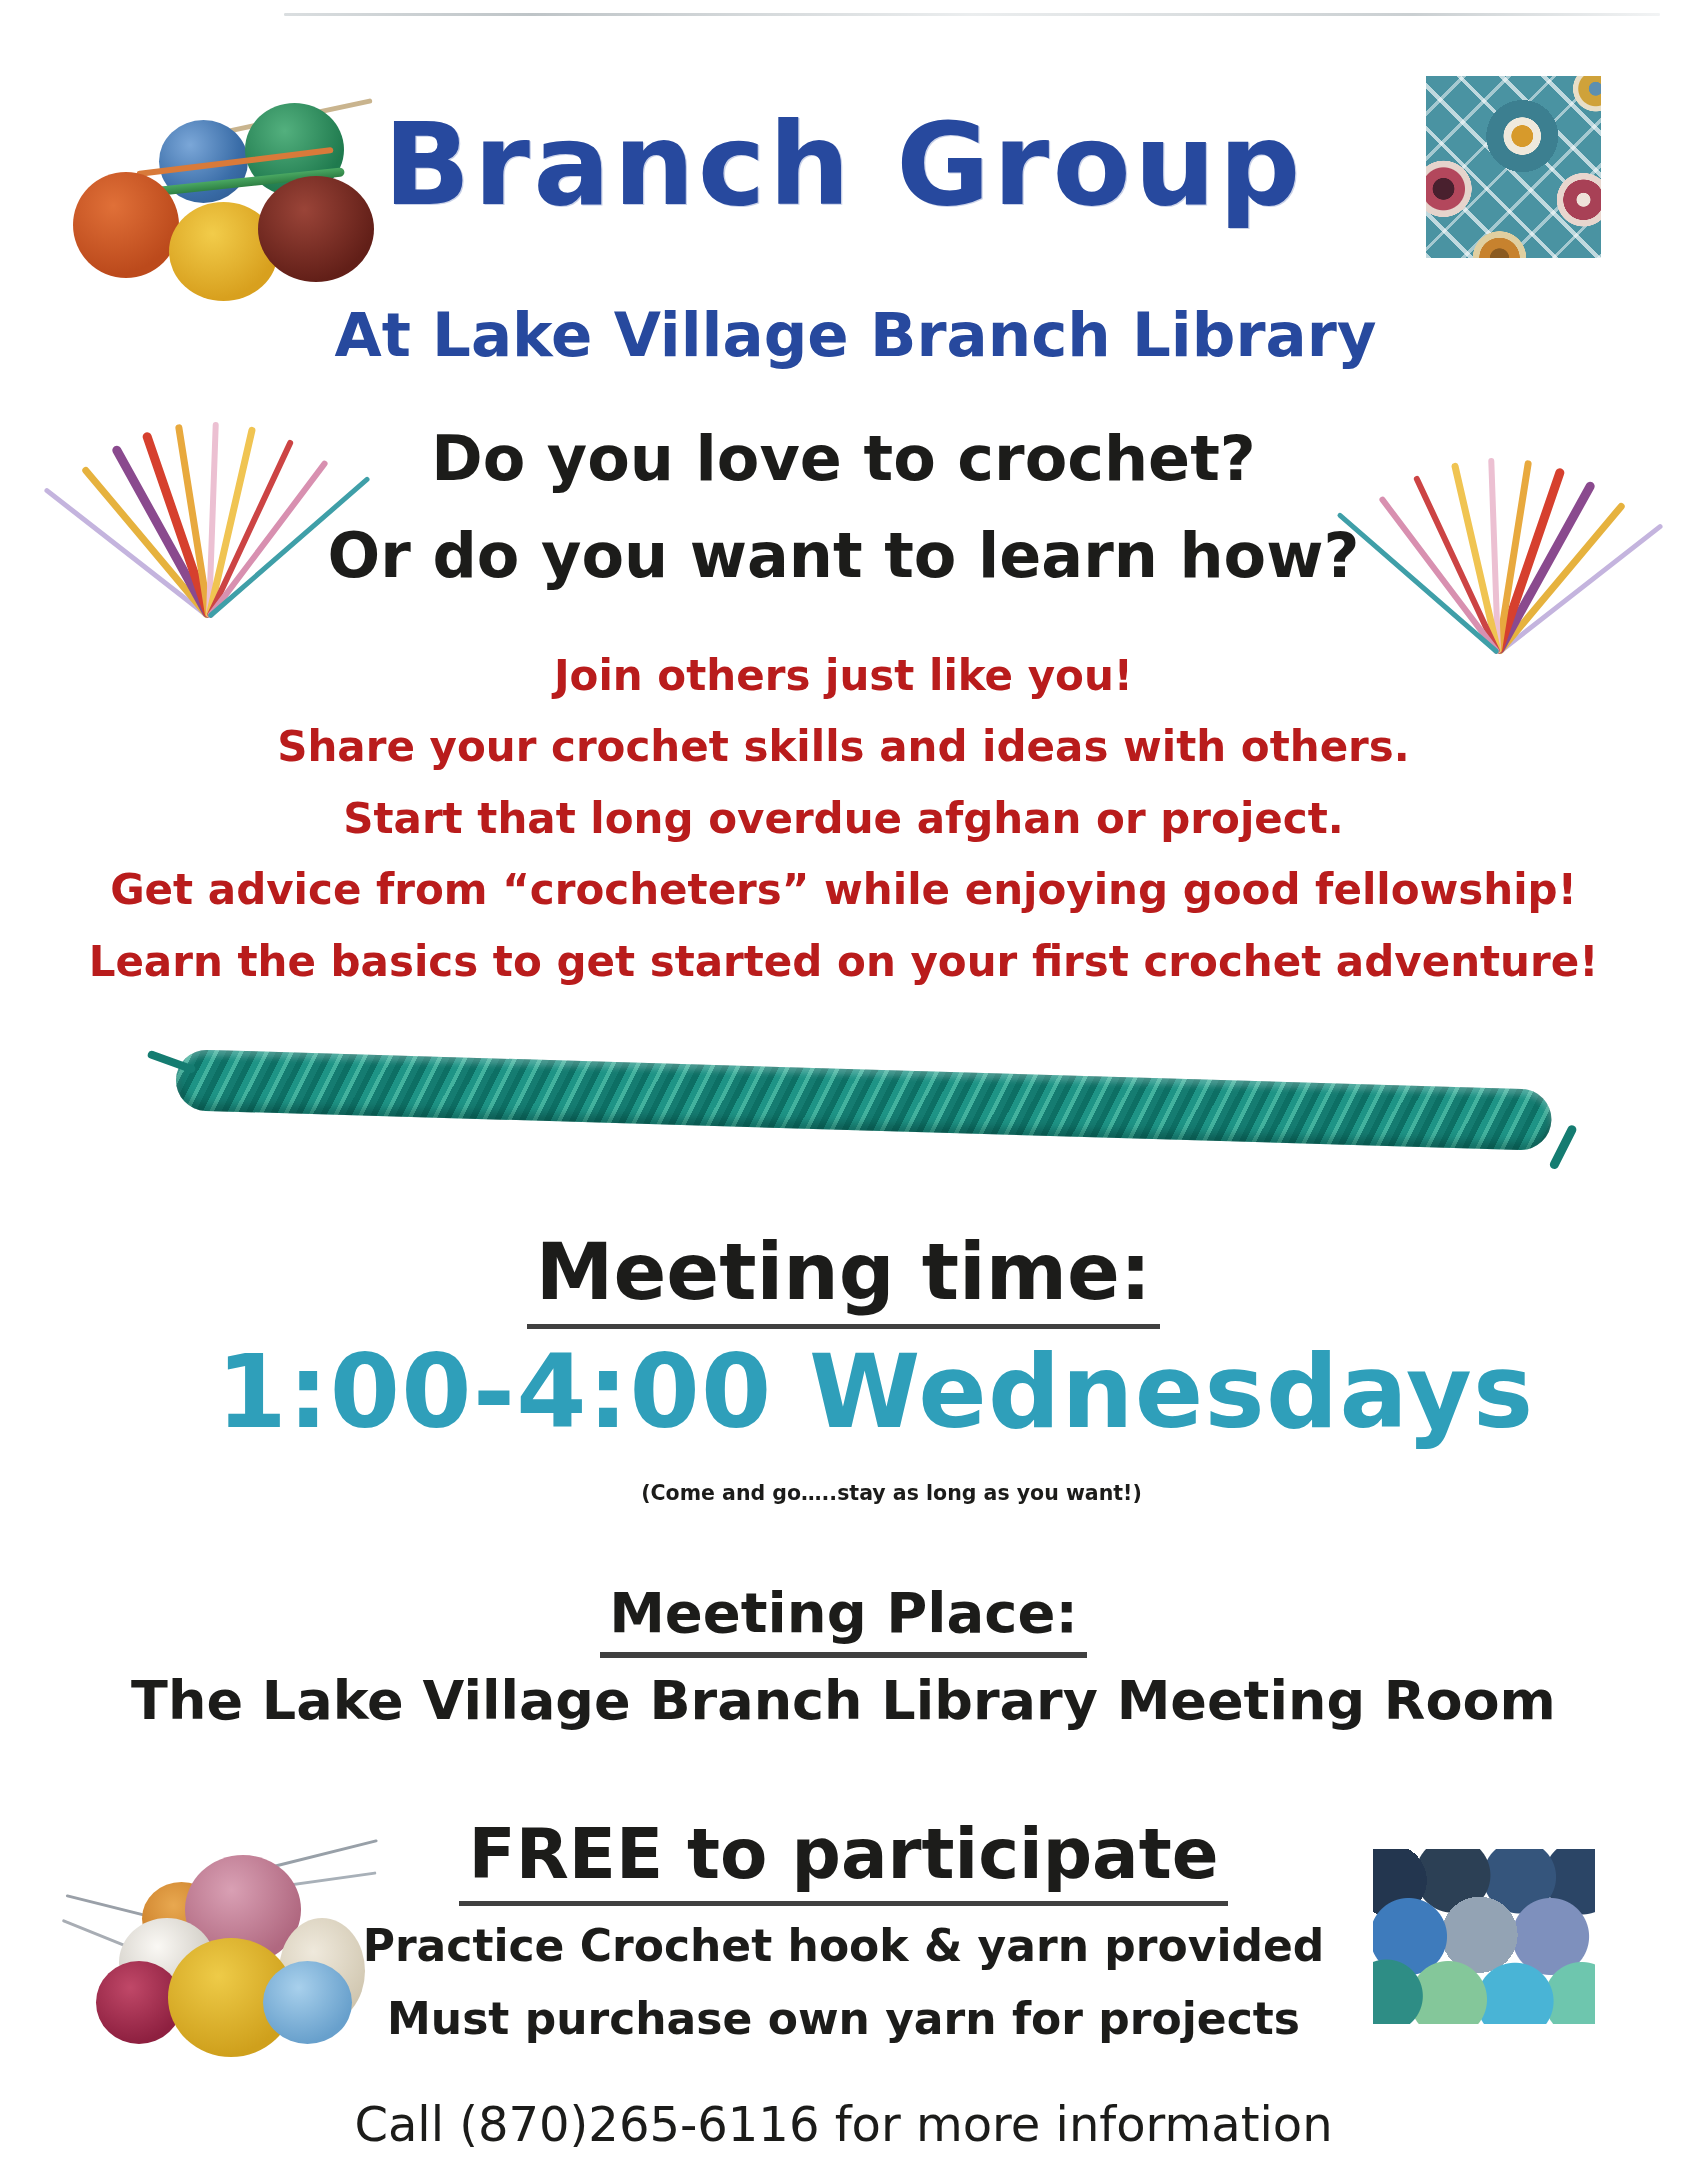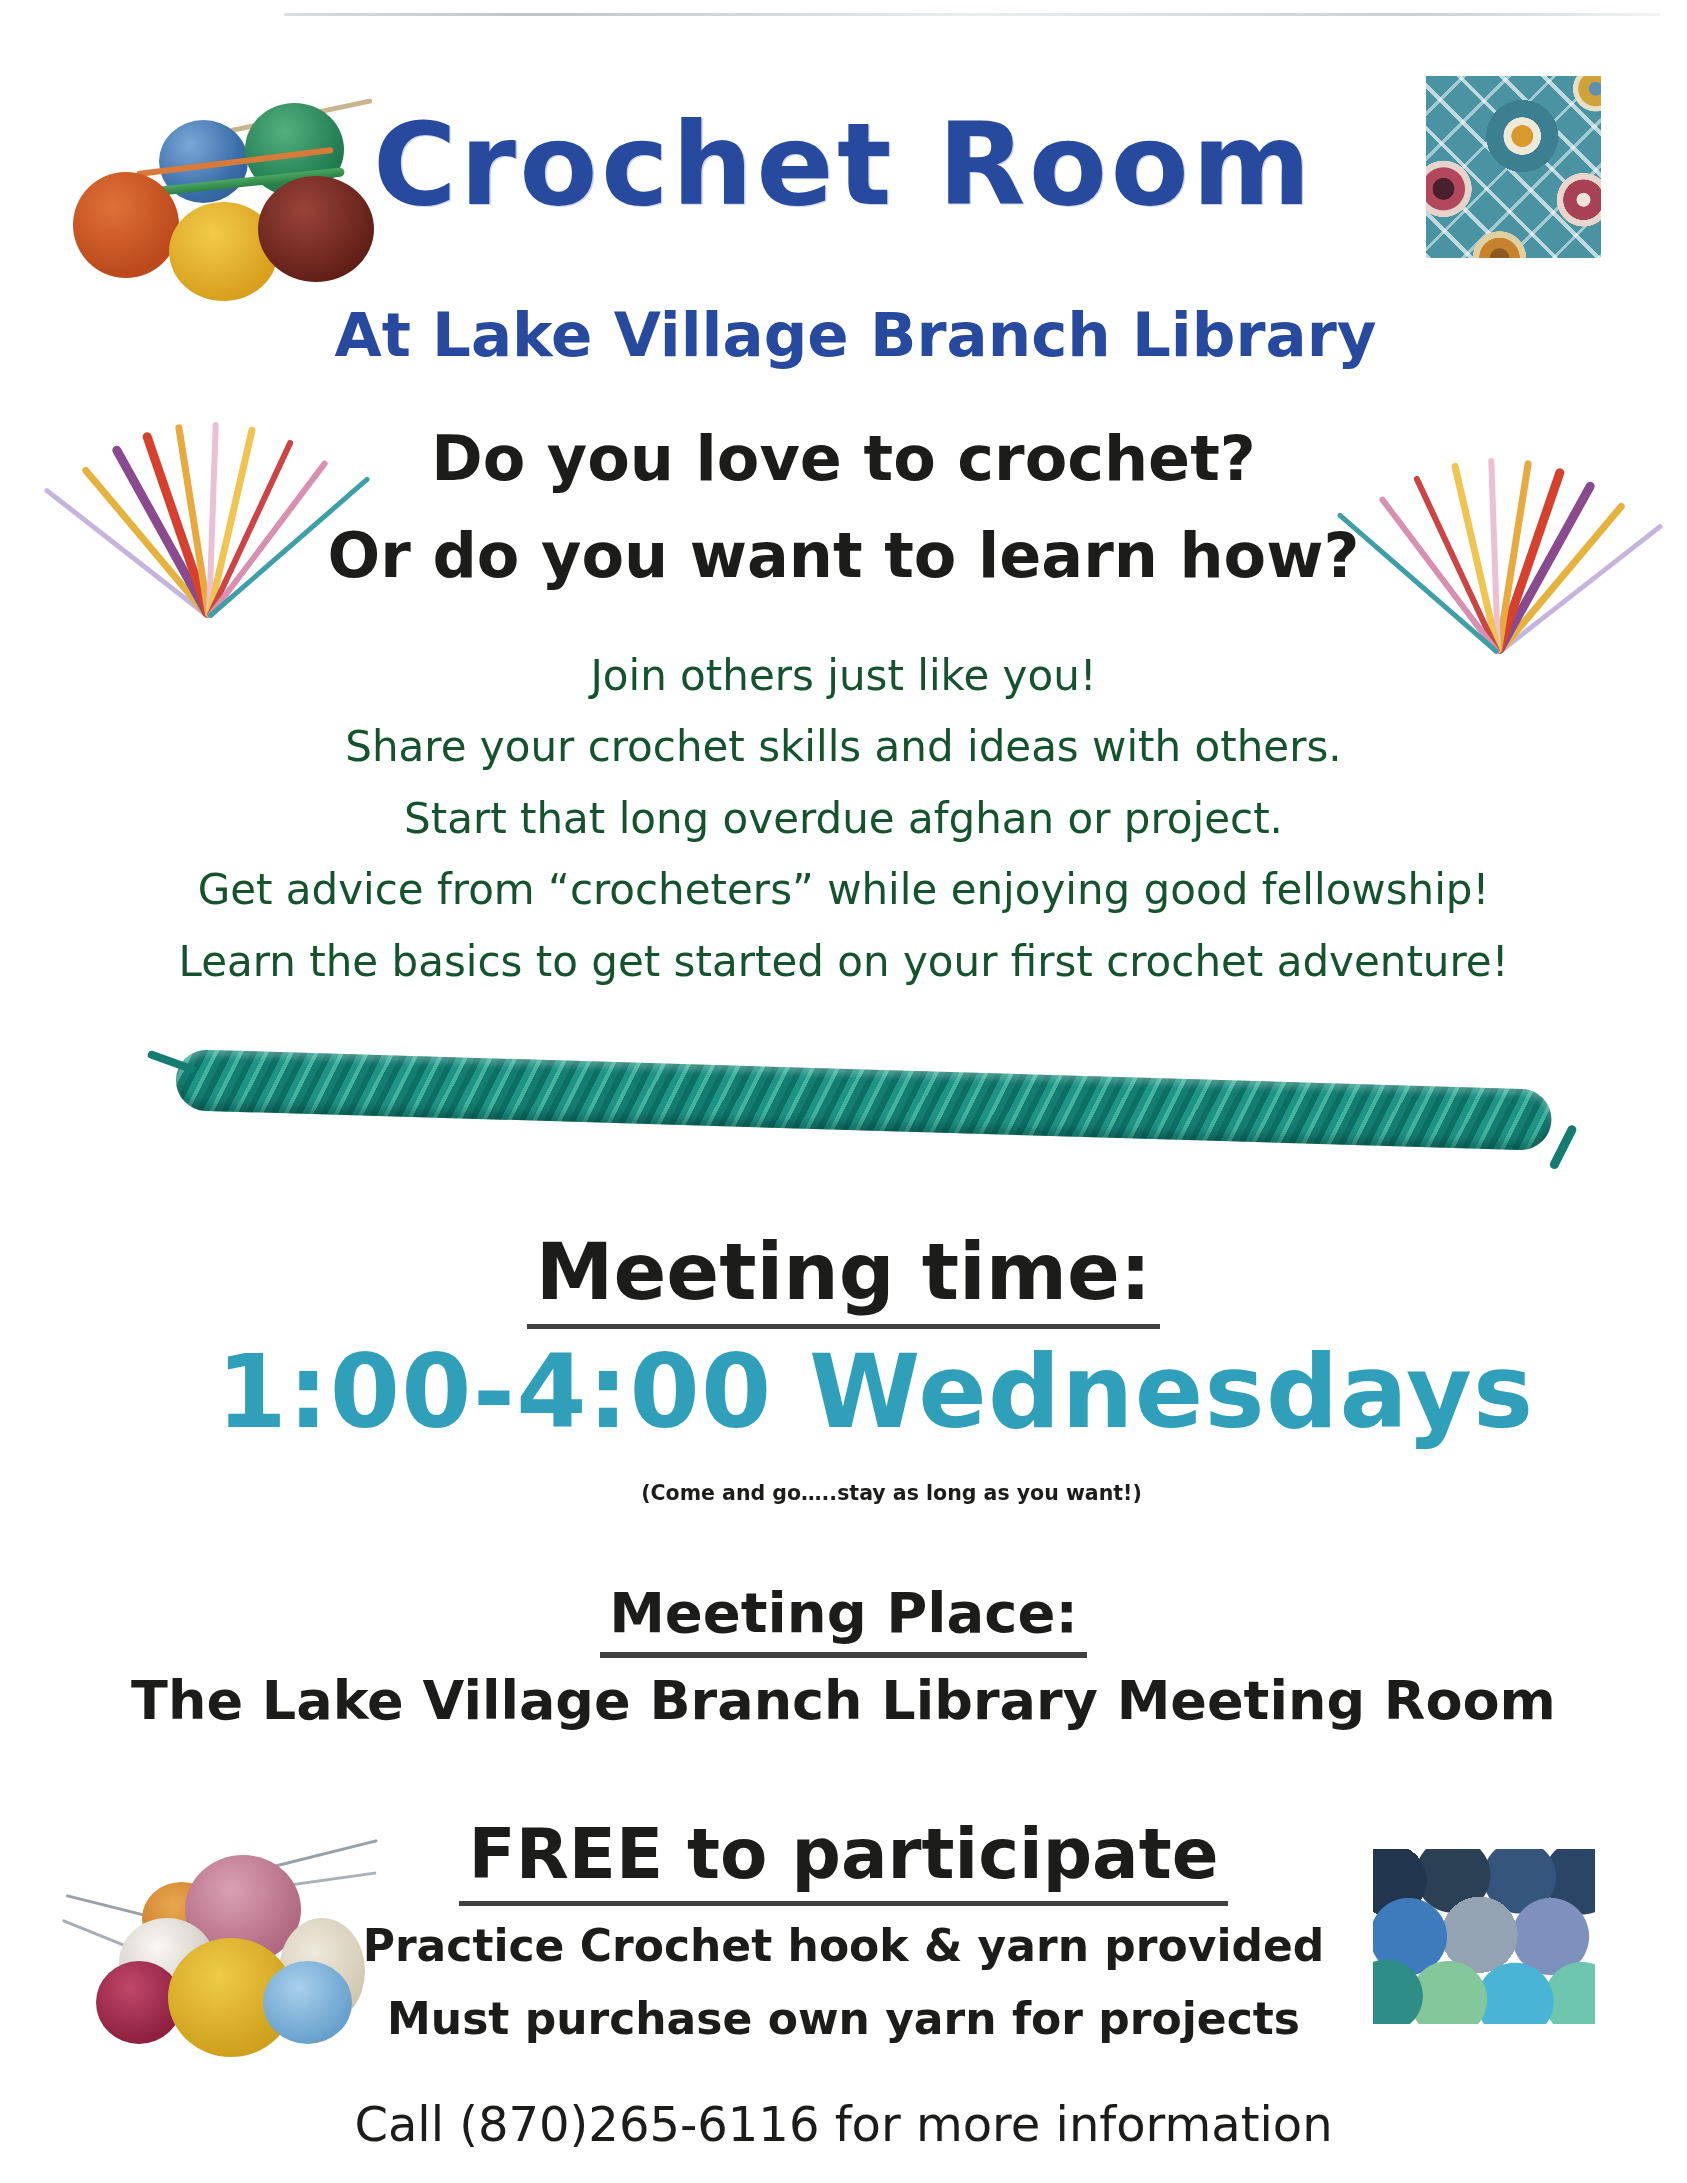--- a/index.html
+++ b/index.html
@@ -16,21 +16,21 @@
       rgba(90,110,120,.12) 50%,rgba(50,70,80,.26) 82%,rgba(90,110,120,.08));border-radius:1.3px;}
 
   .title{top:99px;font-size:114px;line-height:1.15;font-weight:800;letter-spacing:3.3px;
          color:#27499e;text-shadow:1.3px 1.3px 0 rgba(39,73,158,.25);}
   .subtitle{top:299px;font-size:61px;font-weight:700;color:#27499e;margin-left:12px;}
 
   .q1{top:422px;font-size:62px;font-weight:700;}
   .q2{top:519px;font-size:62px;font-weight:700;}
 
   .pitch{position:absolute;left:0;top:640px;width:100%;text-align:center;
-         font-size:42px;font-weight:400;line-height:1.70;color:#14532d;}
+         font-size:42px;font-weight:700;line-height:1.70;color:#b91c1c;}
 
   .mt-h{top:1227px;font-size:78px;font-weight:800;}
   .mt-time{top:1333px;font-size:101px;font-weight:800;color:#2f9fba;letter-spacing:1.3px;padding-left:32px;}
   .mt-note{top:1481px;font-size:20.5px;font-weight:700;padding-left:48px;}
 
   .mp-h{top:1580px;font-size:56px;font-weight:800;}
   .mp-loc{top:1669px;font-size:54px;font-weight:700;}
 
   .free-h{top:1814px;font-size:69px;font-weight:800;}
   .free-1{top:1920px;font-size:44px;font-weight:700;}
@@ -144,21 +144,21 @@
     <div class="stick s-tan"></div>
     <div class="ball b1"></div>
     <div class="ball b2"></div>
     <div class="stick s-orange"></div>
     <div class="stick s-green"></div>
     <div class="ball b3"></div>
     <div class="ball b4"></div>
     <div class="ball b5"></div>
   </div>
 
-  <div class="t title">Crochet Room</div>
+  <div class="t title">Branch Group</div>
 
   <div class="img granny"></div>
 
   <div class="t subtitle">At Lake Village Branch Library</div>
 
   <div class="fan fan-left">
     <div class="hk"></div>
     <div class="hk"></div>
     <div class="hk"></div>
     <div class="hk"></div>

